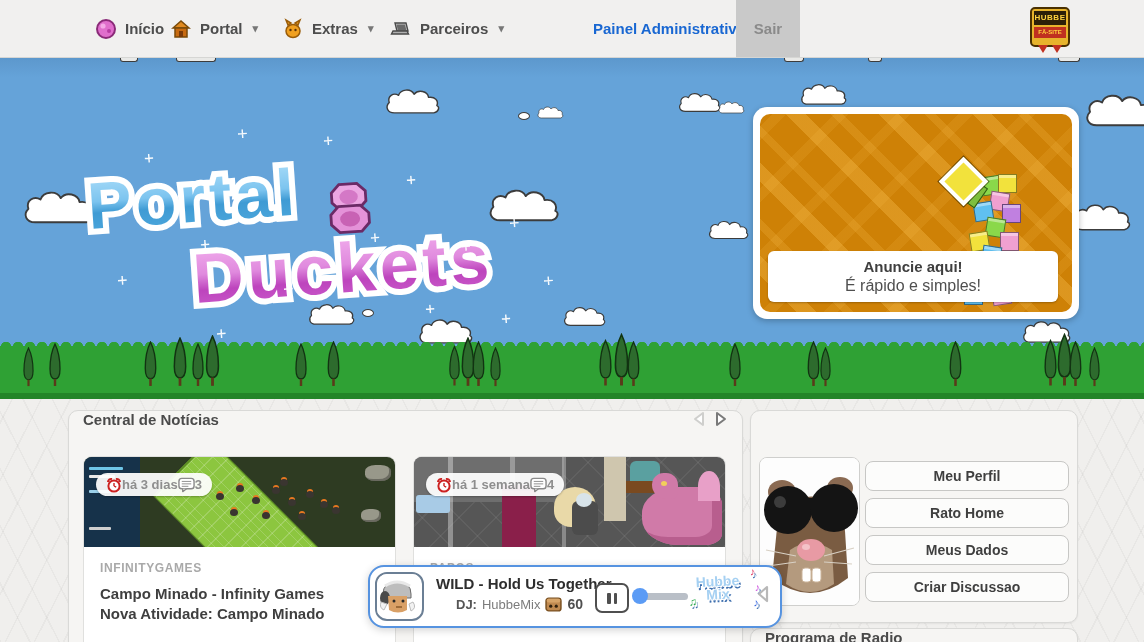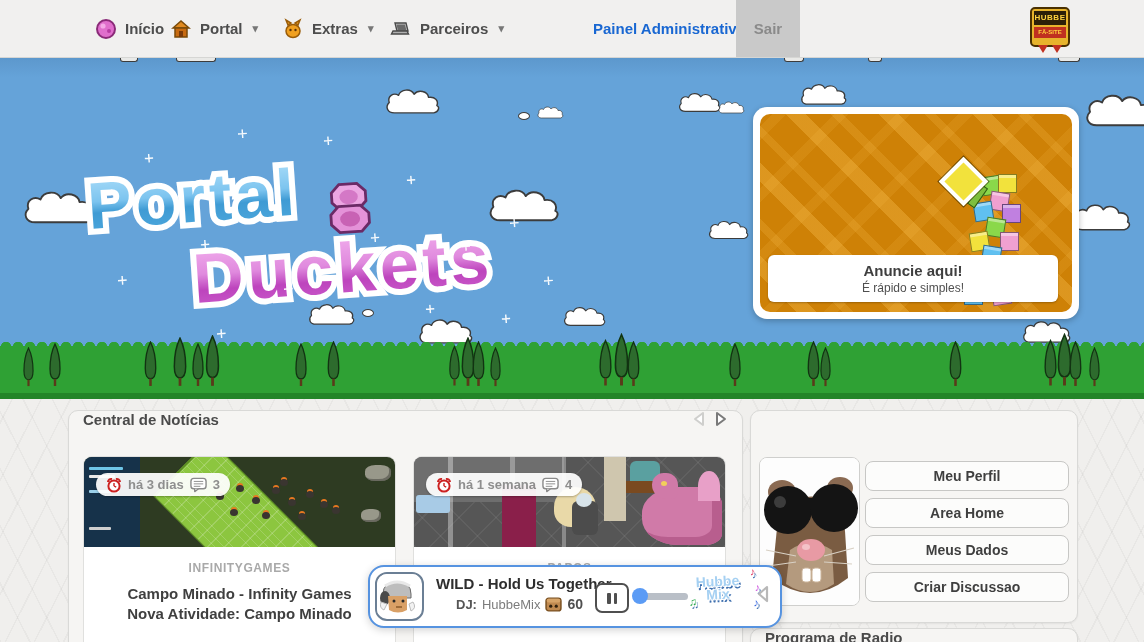--- a/index.html
+++ b/index.html
@@ -57,21 +57,21 @@
   
   #ad-box{position:absolute;left:753px;top:50px;width:312px;height:198px;background:#ffffff;
       border-radius:14px;padding:7px;box-shadow:0 2px 6px rgba(0,0,0,.25);cursor:pointer;z-index:5;}
   #ad-inner{position:relative;width:100%;height:100%;border-radius:10px;overflow:hidden;background:#ce8106;
       background-image:
         repeating-linear-gradient(45deg,transparent 0 26px,rgba(255,200,90,.30) 26px 40px,transparent 40px 58px,rgba(255,200,90,.18) 58px 66px),
         repeating-linear-gradient(-45deg,transparent 0 34px,rgba(255,200,90,.12) 34px 44px); text-align: center;}
   #ad-caption{position:absolute;left:8px;right:14px;bottom:10px;background:#fff;border-radius:6px;
       padding:7px 12px;box-shadow:0 1px 2px rgba(0,0,0,.25);}
   #ad-caption .t1{font-size:15px;font-weight:700;color:#3f3f3f;}
-  #ad-caption .t2{font-size:12px;color:#4f4f4f;margin-top:2px;}
+  #ad-caption .t2{font-size:16px;color:#4f4f4f;margin-top:2px;}
   .note{position:absolute;width:17px;height:17px;border:1px solid rgba(0,0,0,.45);box-shadow:inset 0 3px 0 rgba(255,255,255,.4);}
   #note-held{position:absolute;width:27px;height:27px;background:#f2e23c;border:4px solid #fff;
       transform:rotate(45deg);box-shadow:0 0 0 1px rgba(0,0,0,.5);}
   #note-arm{position:absolute;width:7px;height:22px;background:#7dbf3e;border:1px solid #2f5a12;transform:rotate(35deg);}
 
   
   #content{position:absolute;top:399px;left:0;width:1144px;height:243px;overflow:hidden;background:#f0efed;
       background-image:
         repeating-linear-gradient(63deg,rgba(0,0,0,.035) 0 1.5px,transparent 1.5px 26px),
         repeating-linear-gradient(-63deg,rgba(0,0,0,.035) 0 1.5px,transparent 1.5px 26px);}
@@ -80,25 +80,25 @@
   .panel-header{display:flex;align-items:flex-start;justify-content:space-between;height:38px;padding:0 14px;}
   .panel-title{font-size:15px;font-weight:700;color:#4a4a4a;}
 
   #news-panel{left:68px;top:11px;width:673px;height:320px;}
   .pg-arrows{display:flex;gap:6px;align-items:center;}
   .pg-arrows svg{cursor:pointer;}
 
   .card{position:absolute;top:45px;width:311px;height:230px;background:#fff;border:1px solid #e0e0de;
       border-radius:9px;overflow:hidden;cursor:pointer;}
   .card-img{position:relative;width:100%;height:90px;overflow:hidden;}
-  .badge-pill{position:absolute;left:12px;top:16px;height:23px;display:flex;align-items:center;gap:6px;
+  .badge-pill{position:absolute;left:12px;top:16px;height:23px;display:flex;align-items:center;gap:0;
       background:rgba(255,255,255,.93);border-radius:12px;padding:0 10px;box-shadow:0 1px 2px rgba(0,0,0,.25);}
   .badge-pill .tm{font-size:13px;font-weight:700;color:#8e8e8e;}
   .badge-pill .ct{font-size:13px;font-weight:700;color:#8e8e8e;}
-  .card-body{padding:14px 16px 0 16px;text-align:center;}
+  .card-body{padding:14px 16px 0 16px;}
   .card-cat{font-size:12px;font-weight:700;color:#a9a9a9;letter-spacing:.6px;}
   .card-title{font-size:15px;font-weight:700;color:#3f3f3f;line-height:1.35;margin-top:9px;}
 
   
   .scene1{position:absolute;inset:0;background:#2e3b22;}
   .s1-plane{position:absolute;left:75px;top:-12px;width:150px;height:150px;background:#8cc63f;
       transform:rotate(45deg) scale(1,.52);border:2px solid #5d8f22;
       background-image:repeating-linear-gradient(0deg,rgba(255,255,255,.18) 0 1px,transparent 1px 12px),
                        repeating-linear-gradient(90deg,rgba(255,255,255,.18) 0 1px,transparent 1px 12px);}
   .s1-strip{position:absolute;left:0;top:0;width:56px;height:100%;background:#16324a;}
@@ -557,21 +557,21 @@
         <rect x="40" y="40" width="22" height="10" fill="#141414"></rect>
         <circle cx="20" cy="44" r="6" fill="#3c3c3c"></circle>
         <ellipse cx="51" cy="92" rx="14" ry="11" fill="#e89aa4"></ellipse>
         <ellipse cx="46" cy="89" rx="4" ry="3" fill="#f4c2c8"></ellipse>
         <rect x="42" y="110" width="9" height="14" rx="3" fill="#fff" stroke="#cbb49a"></rect>
         <rect x="52" y="110" width="9" height="14" rx="3" fill="#fff" stroke="#cbb49a"></rect>
         <path d="M36 98 L6 92 M36 104 L8 108 M64 98 L94 90 M64 104 L92 106" stroke="#d8d0c4" stroke-width="1.2" fill="none"></path>
       </svg>
     </div>
     <div class="side-btn" style="top:50px">Meu Perfil</div>
-    <div class="side-btn" style="top:87px">Area Home</div>
+    <div class="side-btn" style="top:87px">Rato Home</div>
     <div class="side-btn" style="top:124px">Meus Dados</div>
     <div class="side-btn" style="top:161px">Criar Discussao</div>
   </div>
 
   <div class="panel" id="bottom-panel">
     <div class="panel-header">
       <span class="panel-title">Programa de Radio</span>
     </div>
   </div>
 

